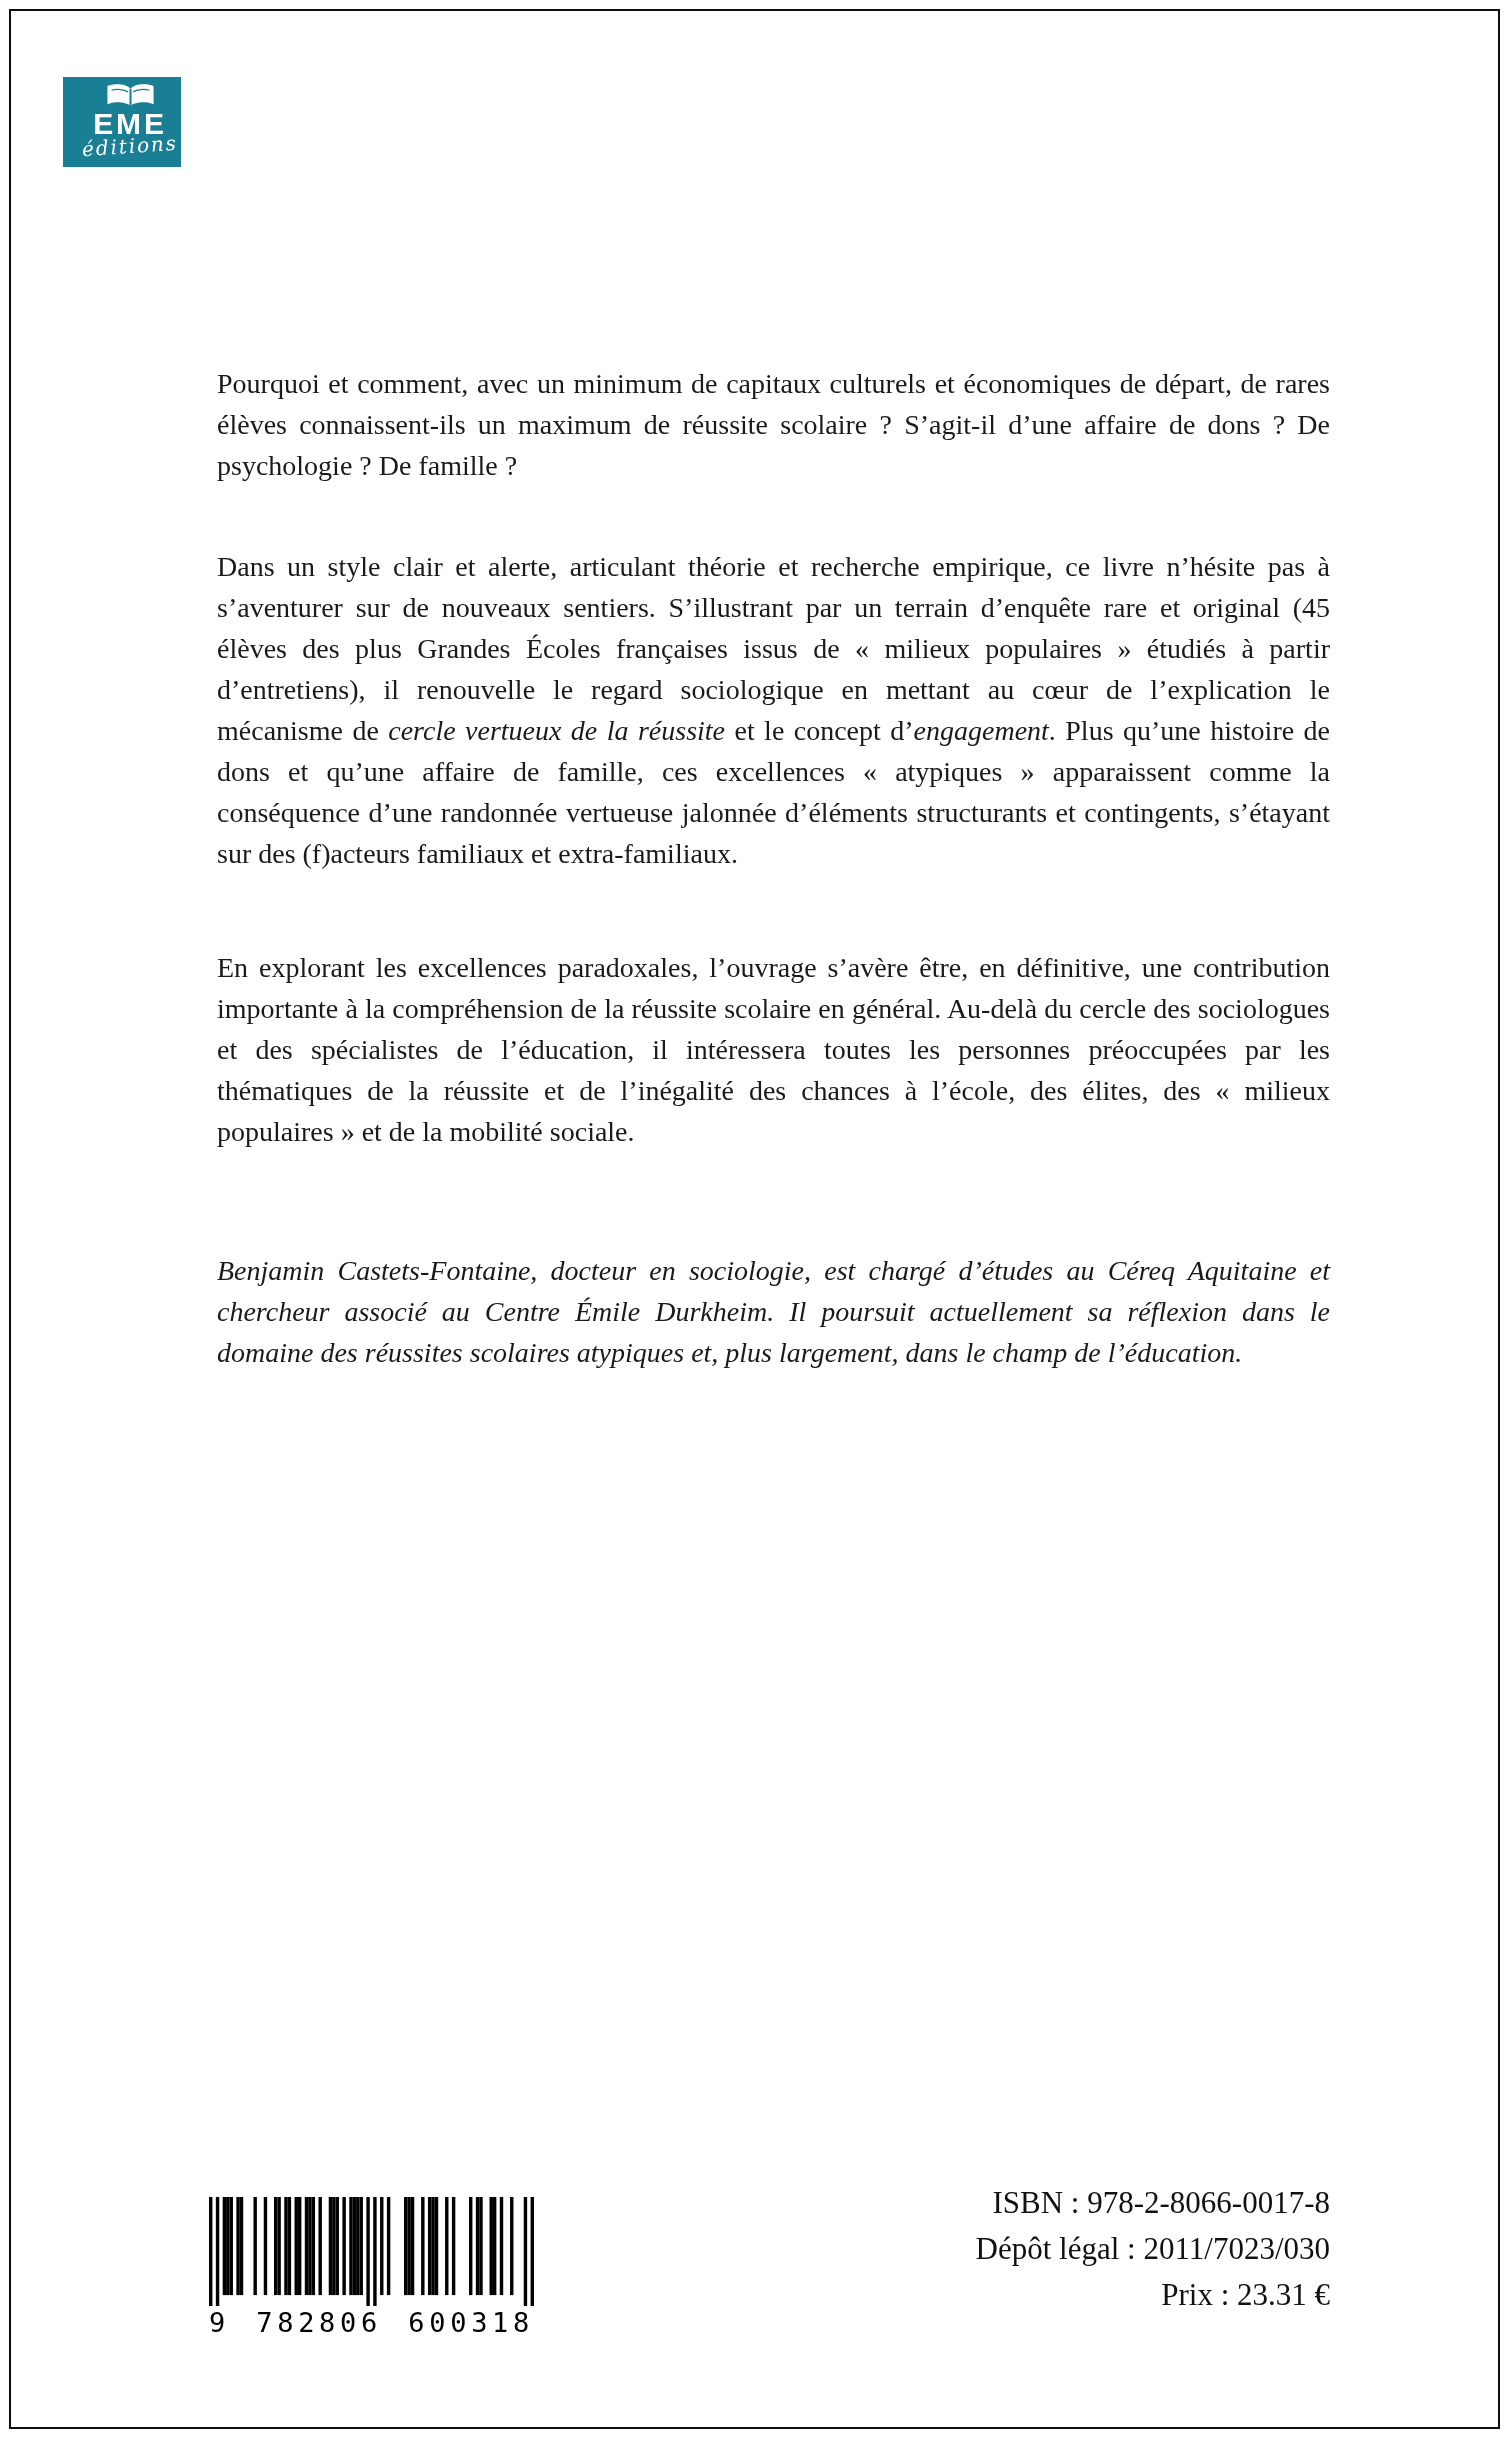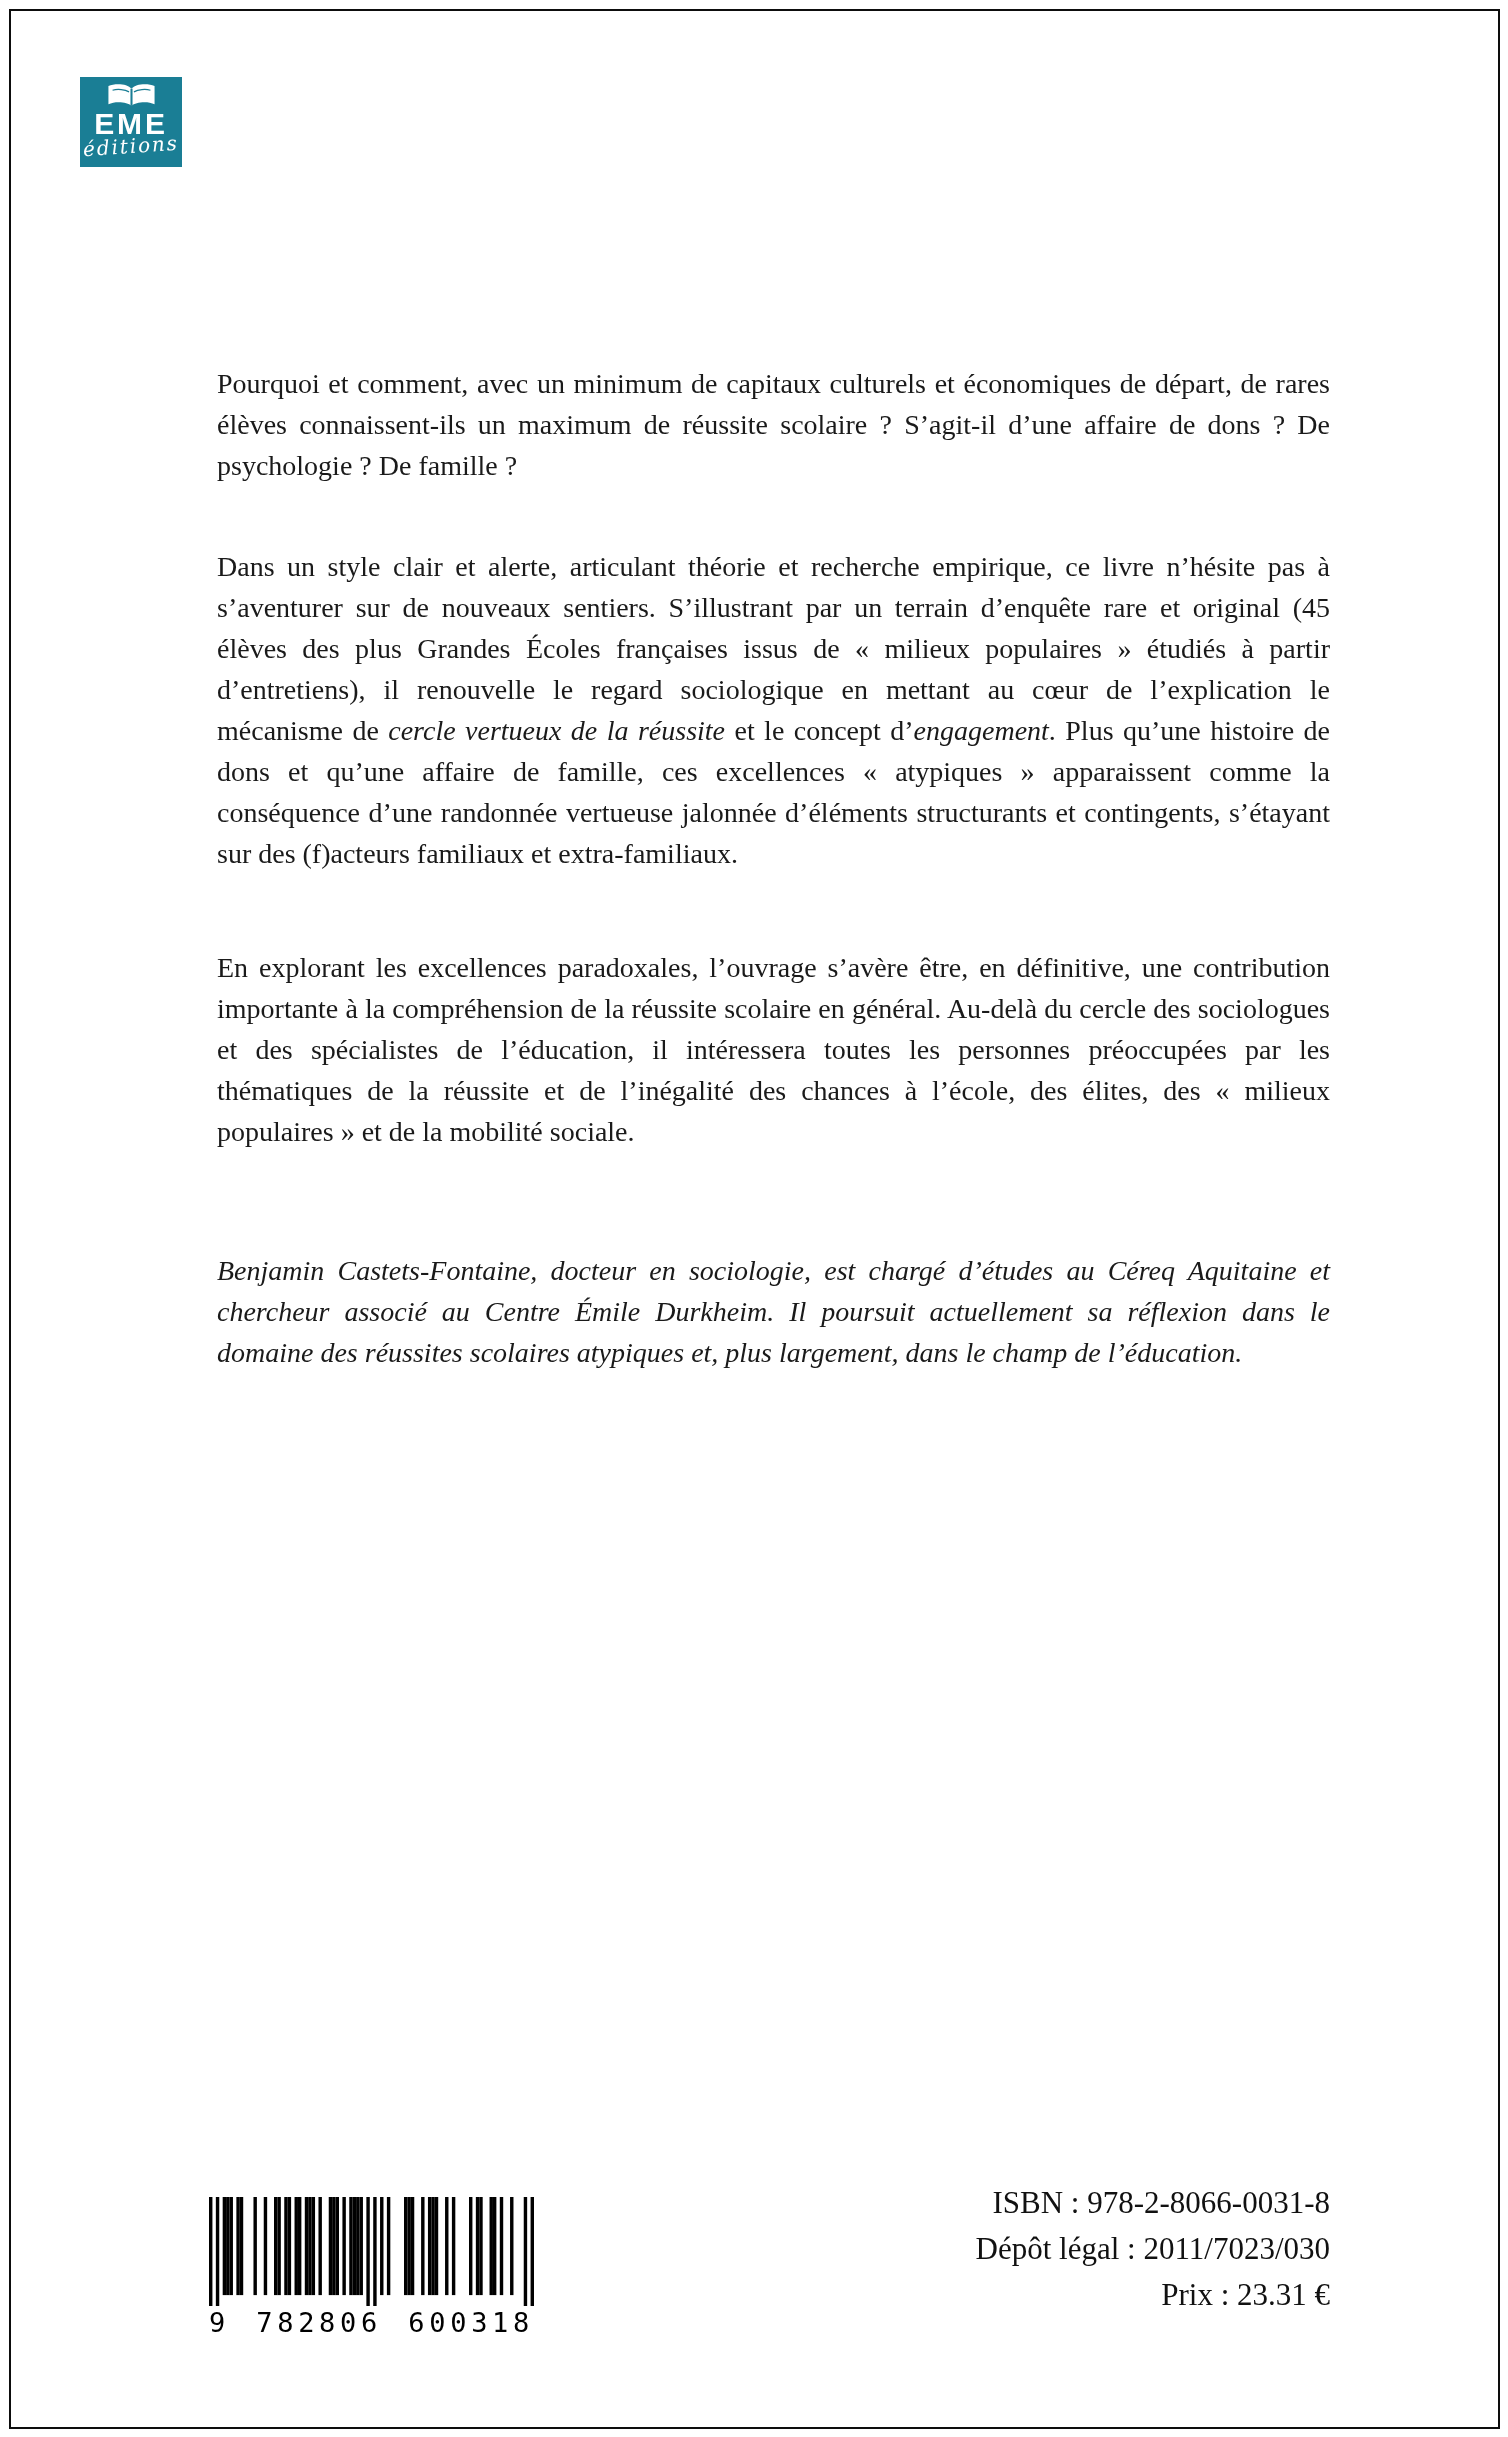--- a/index.html
+++ b/index.html
@@ -19,29 +19,30 @@
   }
   .frame {
     position: absolute;
     top: 9.4px; left: 9.4px; right: 9.4px; bottom: 9.4px;
     border: 2.8px solid #0d0d0d;
     pointer-events: none;
   }
   
   .logo {
     position: absolute;
-    left: 80px;
+    left: 63px;
     top: 77px;
     width: 102px;
     height: 90px;
     background: #1a7e95;
     display: flex;
     flex-direction: column;
     align-items: center;
     justify-content: flex-start;
+    padding-left: 16px;
   }
   .logo-book {
     margin-top: 4.7px;
     display: block;
   }
   .logo-name {
     font-family: "Liberation Sans", sans-serif;
     font-weight: bold;
     font-size: 30px;
     line-height: 28px;
@@ -190,19 +191,19 @@
         <rect x="94" y="0" width="1" height="60"></rect>
       </svg>
     <div class="barcode-digits">
       <span id="bc-d0">9</span>
       <span id="bc-d1">782806</span>
       <span id="bc-d2">600318</span>
     </div>
   </div>
 
   <div class="colophon">
-    <div>ISBN : 978-2-8066-0031-8</div>
+    <div>ISBN : 978-2-8066-0017-8</div>
     <div>Dépôt légal : 2011/7023/030</div>
     <div>Prix : 23.31 €</div>
   </div>
 
 </div>
 
 
 </body></html>

